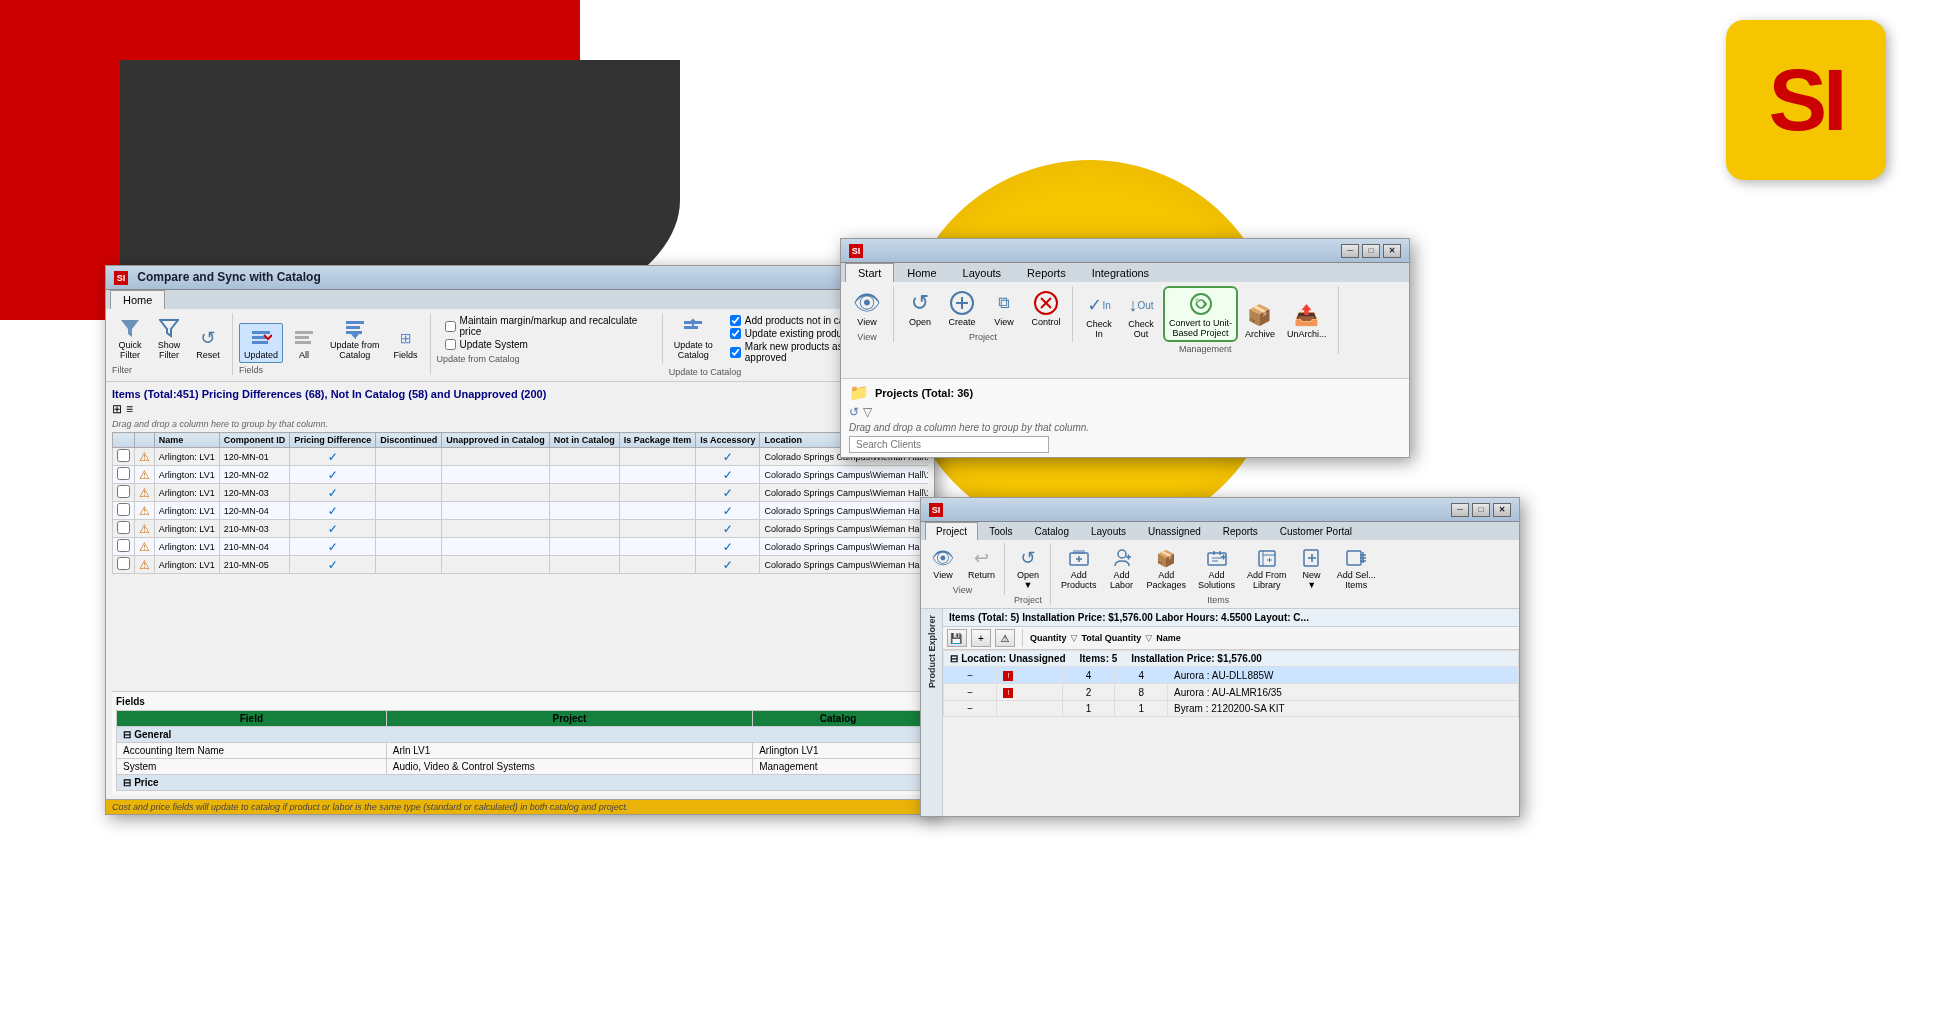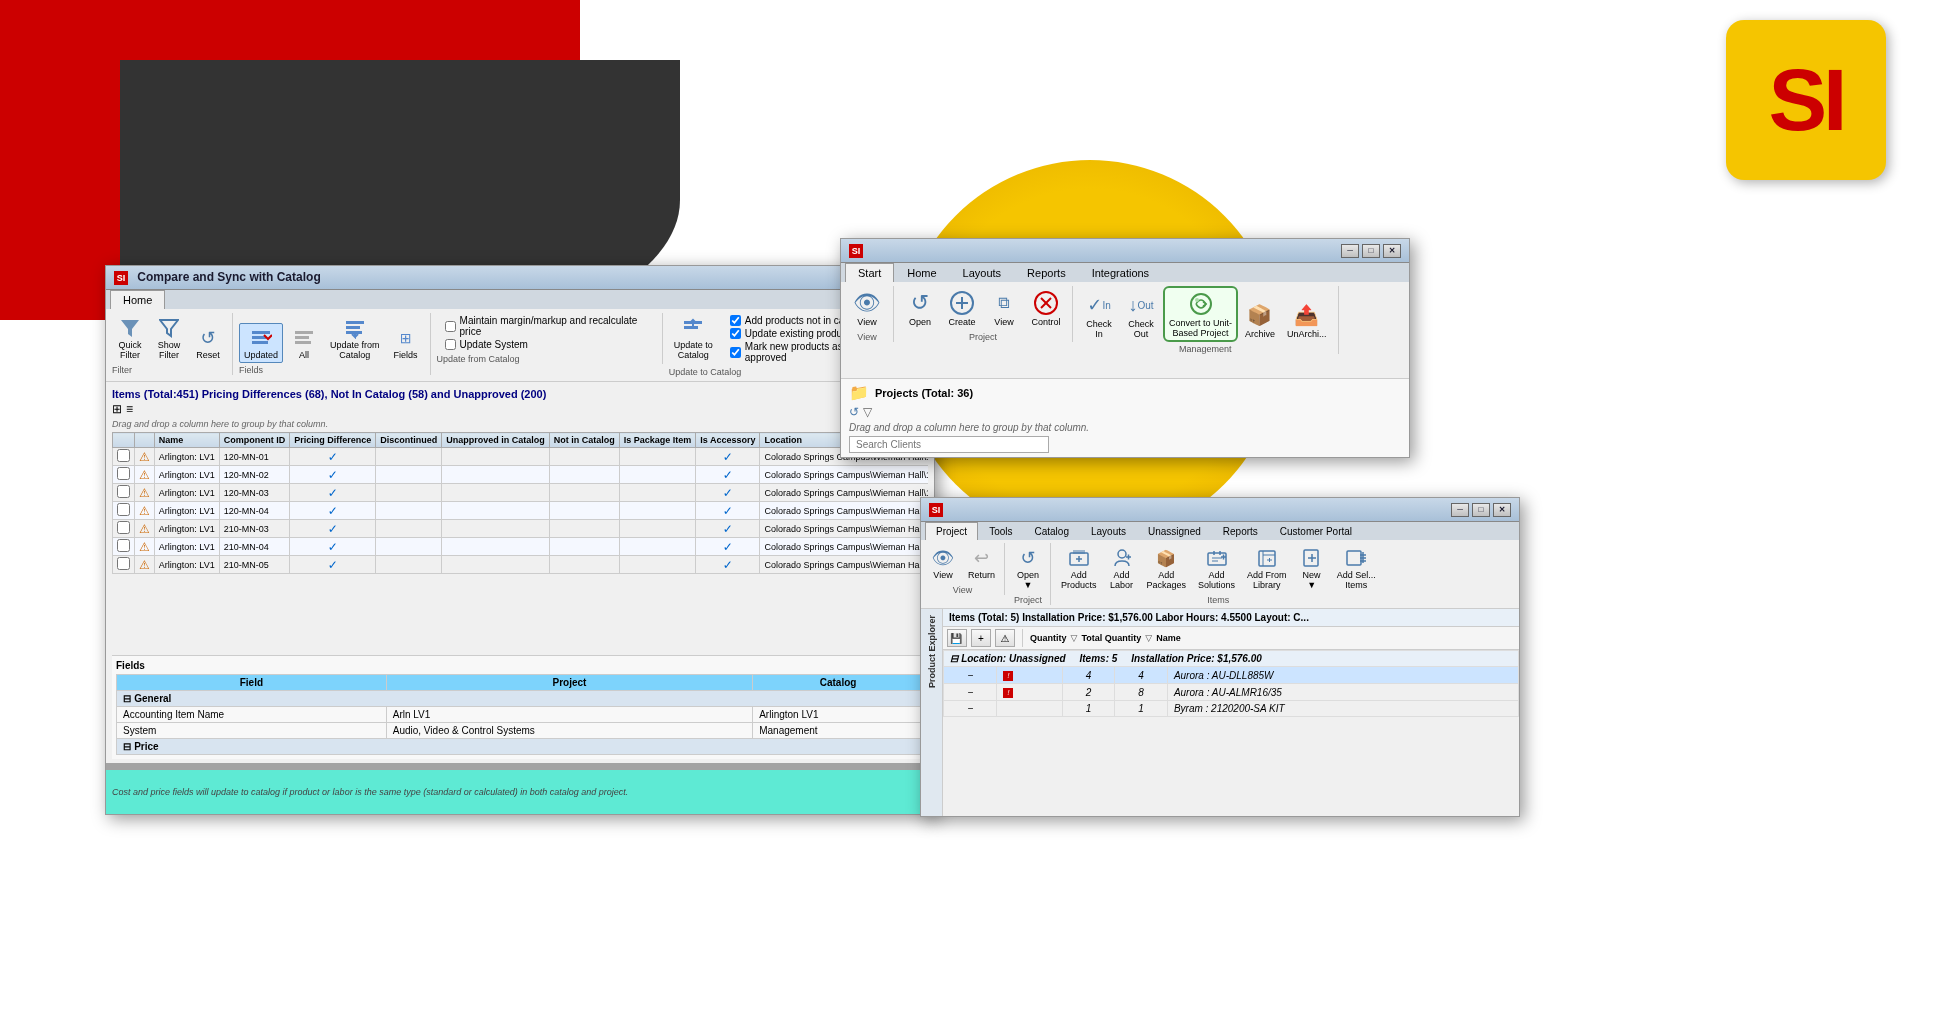--- a/index.html
+++ b/index.html
@@ -276,21 +276,21 @@
     .fields-table {
       width: 100%;
       font-size: 10px;
       border-collapse: collapse;
     }
     .fields-table td, .fields-table th {
       border: 1px solid #ccc;
       padding: 2px 6px;
     }
     .fields-table th {
-      background: #7dd3fc;
+      background: #15803d;
       font-weight: bold;
     }
     .section-header-row td {
       background: #d8e4f0;
       font-weight: bold;
       font-size: 10px;
     }
 
     
     .window-start {
@@ -506,21 +506,20 @@
       background: #f5f5f5;
     }
     .items-table-container {
       flex: 1;
       overflow: auto;
     }
     table.items-table {
       width: 100%;
       border-collapse: collapse;
       font-size: 10px;
-      font-style: italic;
     }
     table.items-table td {
       border: 1px solid #ddd;
       padding: 2px 6px;
       font-size: 10px;
     }
     .group-row td {
       background: #e8f0f8;
       font-weight: bold;
       font-size: 10px;
@@ -546,23 +545,23 @@
       cursor: pointer;
       display: flex;
       align-items: center;
       justify-content: center;
       font-size: 10px;
     }
 
     .status-bar {
       font-size: 9px;
       color: #444;
-      padding: 17px 6px;
-      border-top: 7px solid #a3a3a3;
-      background: #5eead4;
+      padding: 2px 6px;
+      border-top: 1px solid #a3a3a3;
+      background: #eab308;
       font-style: italic;
     }
 
     .divider-line {
       width: 1px;
       background: #ccc;
       margin: 0 3px;
       align-self: stretch;
     }
   </style>

